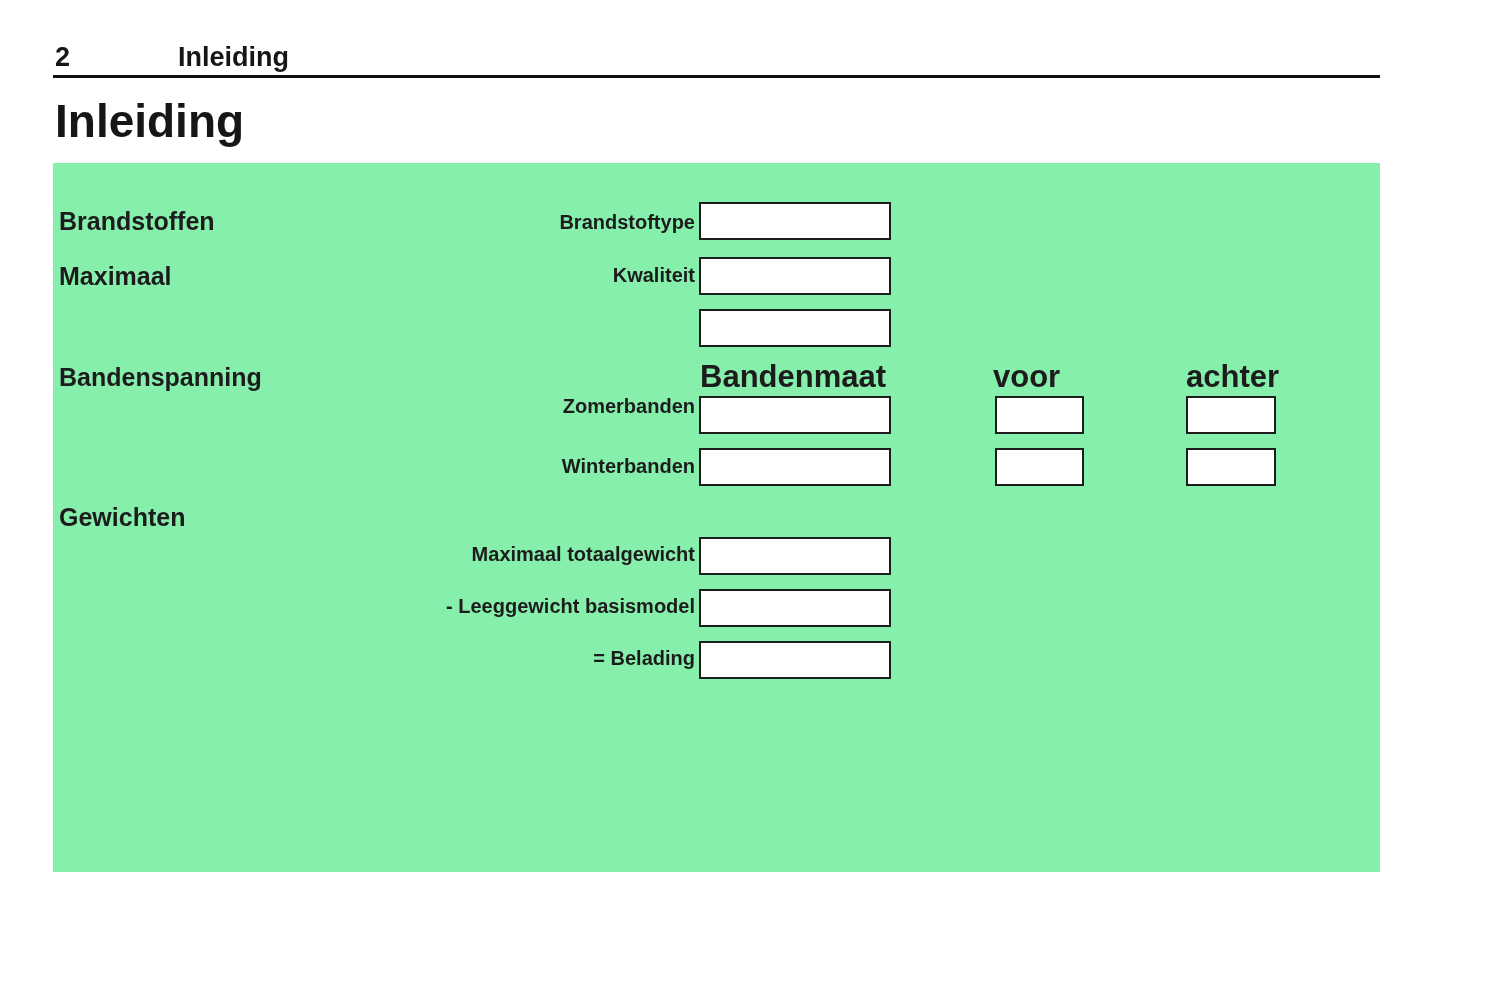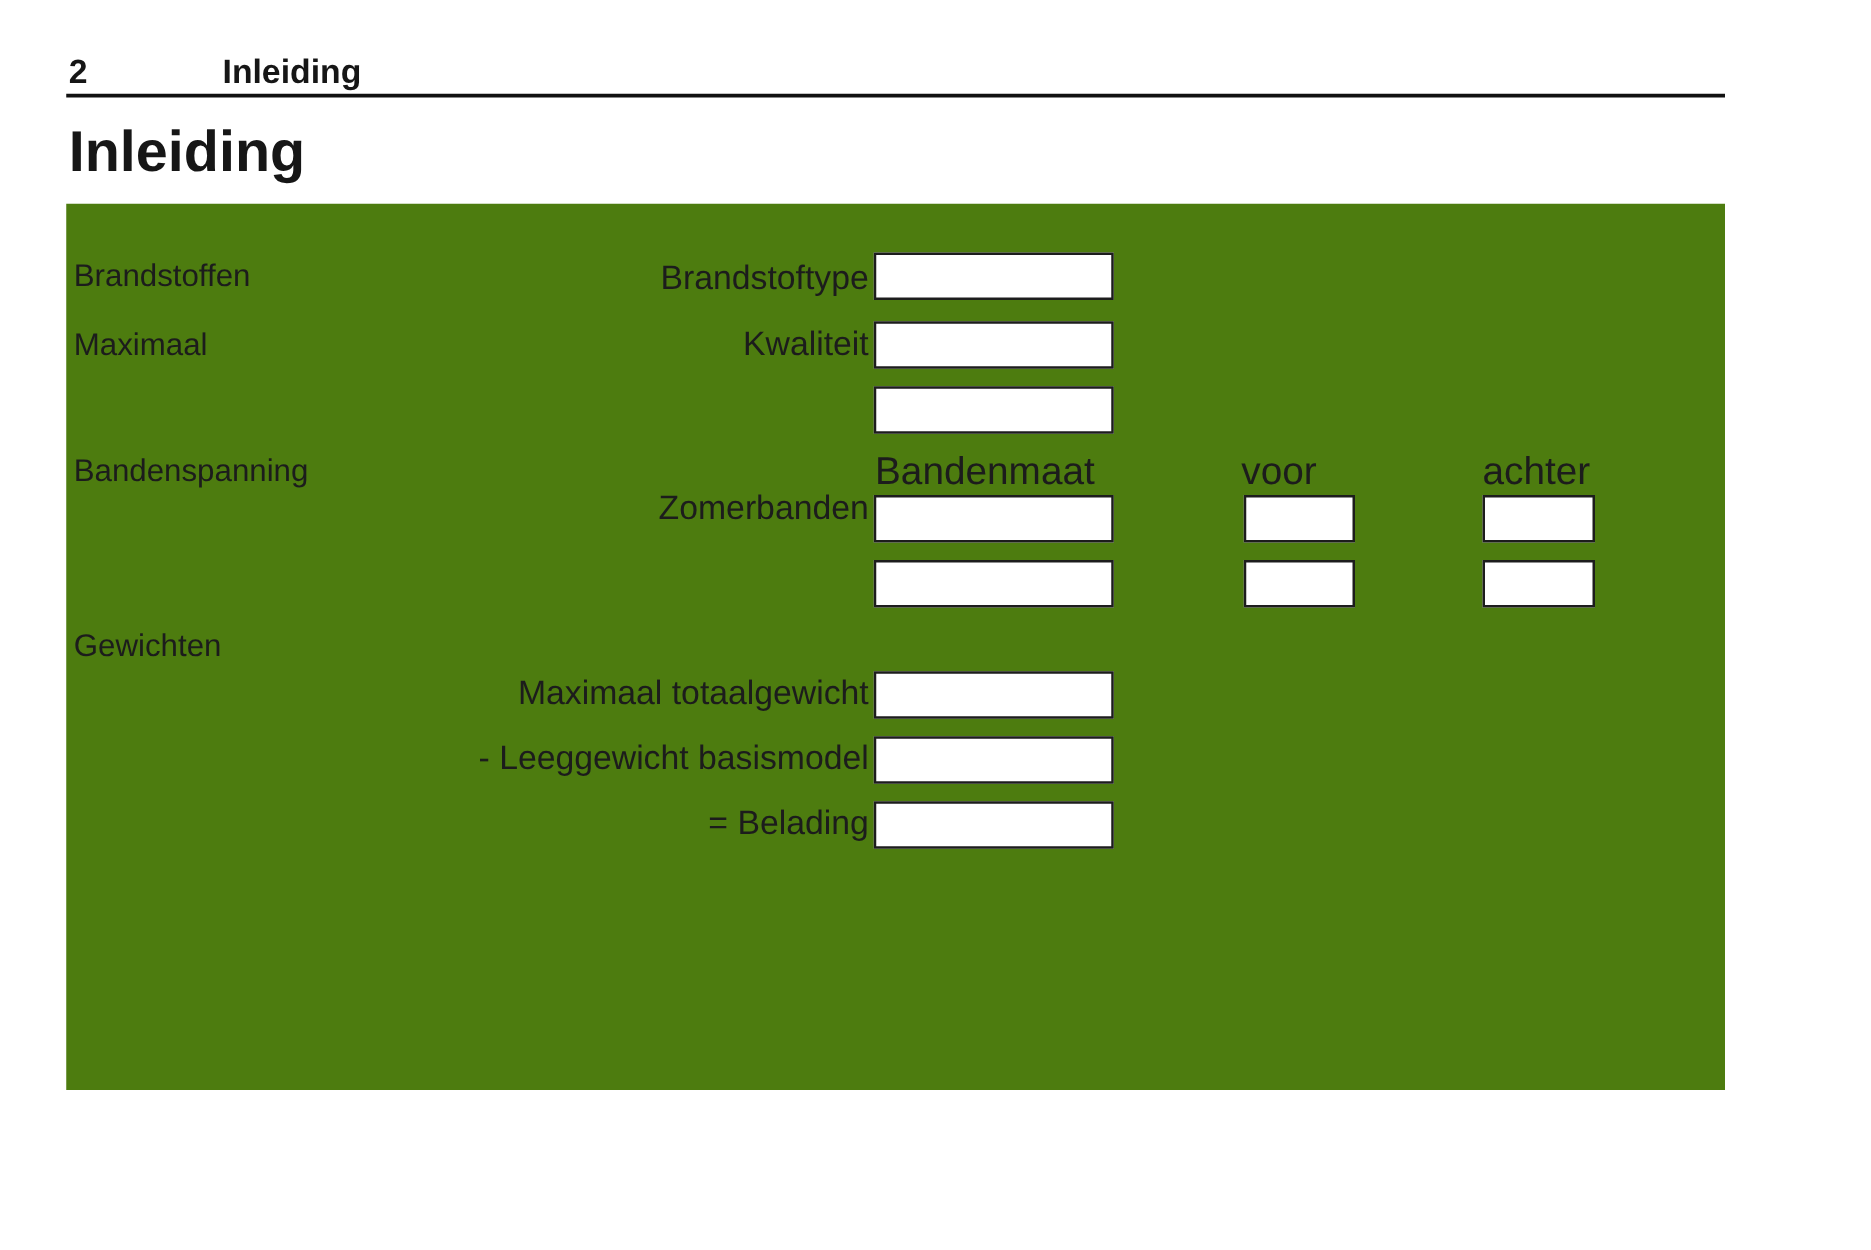--- a/index.html
+++ b/index.html
@@ -44,35 +44,36 @@
     font-size: 46px;
     font-weight: 700;
     letter-spacing: 0px;
     color: #161616;
   }
 
   
   .panel {
     left: 53px; top: 163px;
     width: 1327px; height: 709px;
-    background: #4d7c0f;
+    background: #86efac;
+    font-weight: bold;
   }
 
   .section-label {
     left: 6px;
     font-size: 25px;
     line-height: 30px;
     color: #1c1c1c;
     white-space: nowrap;
   }
   .field-label {
     left: 100px;
     width: 542px;
     text-align: right;
-    font-size: 27px;
+    font-size: 20px;
     line-height: 30px;
     color: #1c1c1c;
     white-space: nowrap;
   }
   .col-header {
     font-size: 31px;
     line-height: 30px;
     color: #1c1c1c;
     white-space: nowrap;
   }
@@ -117,20 +118,21 @@
 
     <span class="abs col-header" style="left:647px;  top:199px;">Bandenmaat</span>
     <span class="abs col-header" style="left:940px;  top:199px;">voor</span>
     <span class="abs col-header" style="left:1133px; top:199px;">achter</span>
 
     <span class="abs field-label" style="top:228px;">Zomerbanden</span>
     <div class="abs box box-main" style="top:233px;"></div>
     <div class="abs box box-front" style="top:233px;"></div>
     <div class="abs box box-rear" style="top:233px;"></div>
 
+    <span class="abs field-label" style="top:288px;">Winterbanden</span>
     <div class="abs box box-main" style="top:285px;"></div>
     <div class="abs box box-front" style="top:285px;"></div>
     <div class="abs box box-rear" style="top:285px;"></div>
 
     <span class="abs field-label" style="top:376px;">Maximaal totaalgewicht</span>
     <div class="abs box box-main" style="top:374px;"></div>
 
     <span class="abs field-label" style="top:428px;">- Leeggewicht basismodel</span>
     <div class="abs box box-main" style="top:426px;"></div>
 

